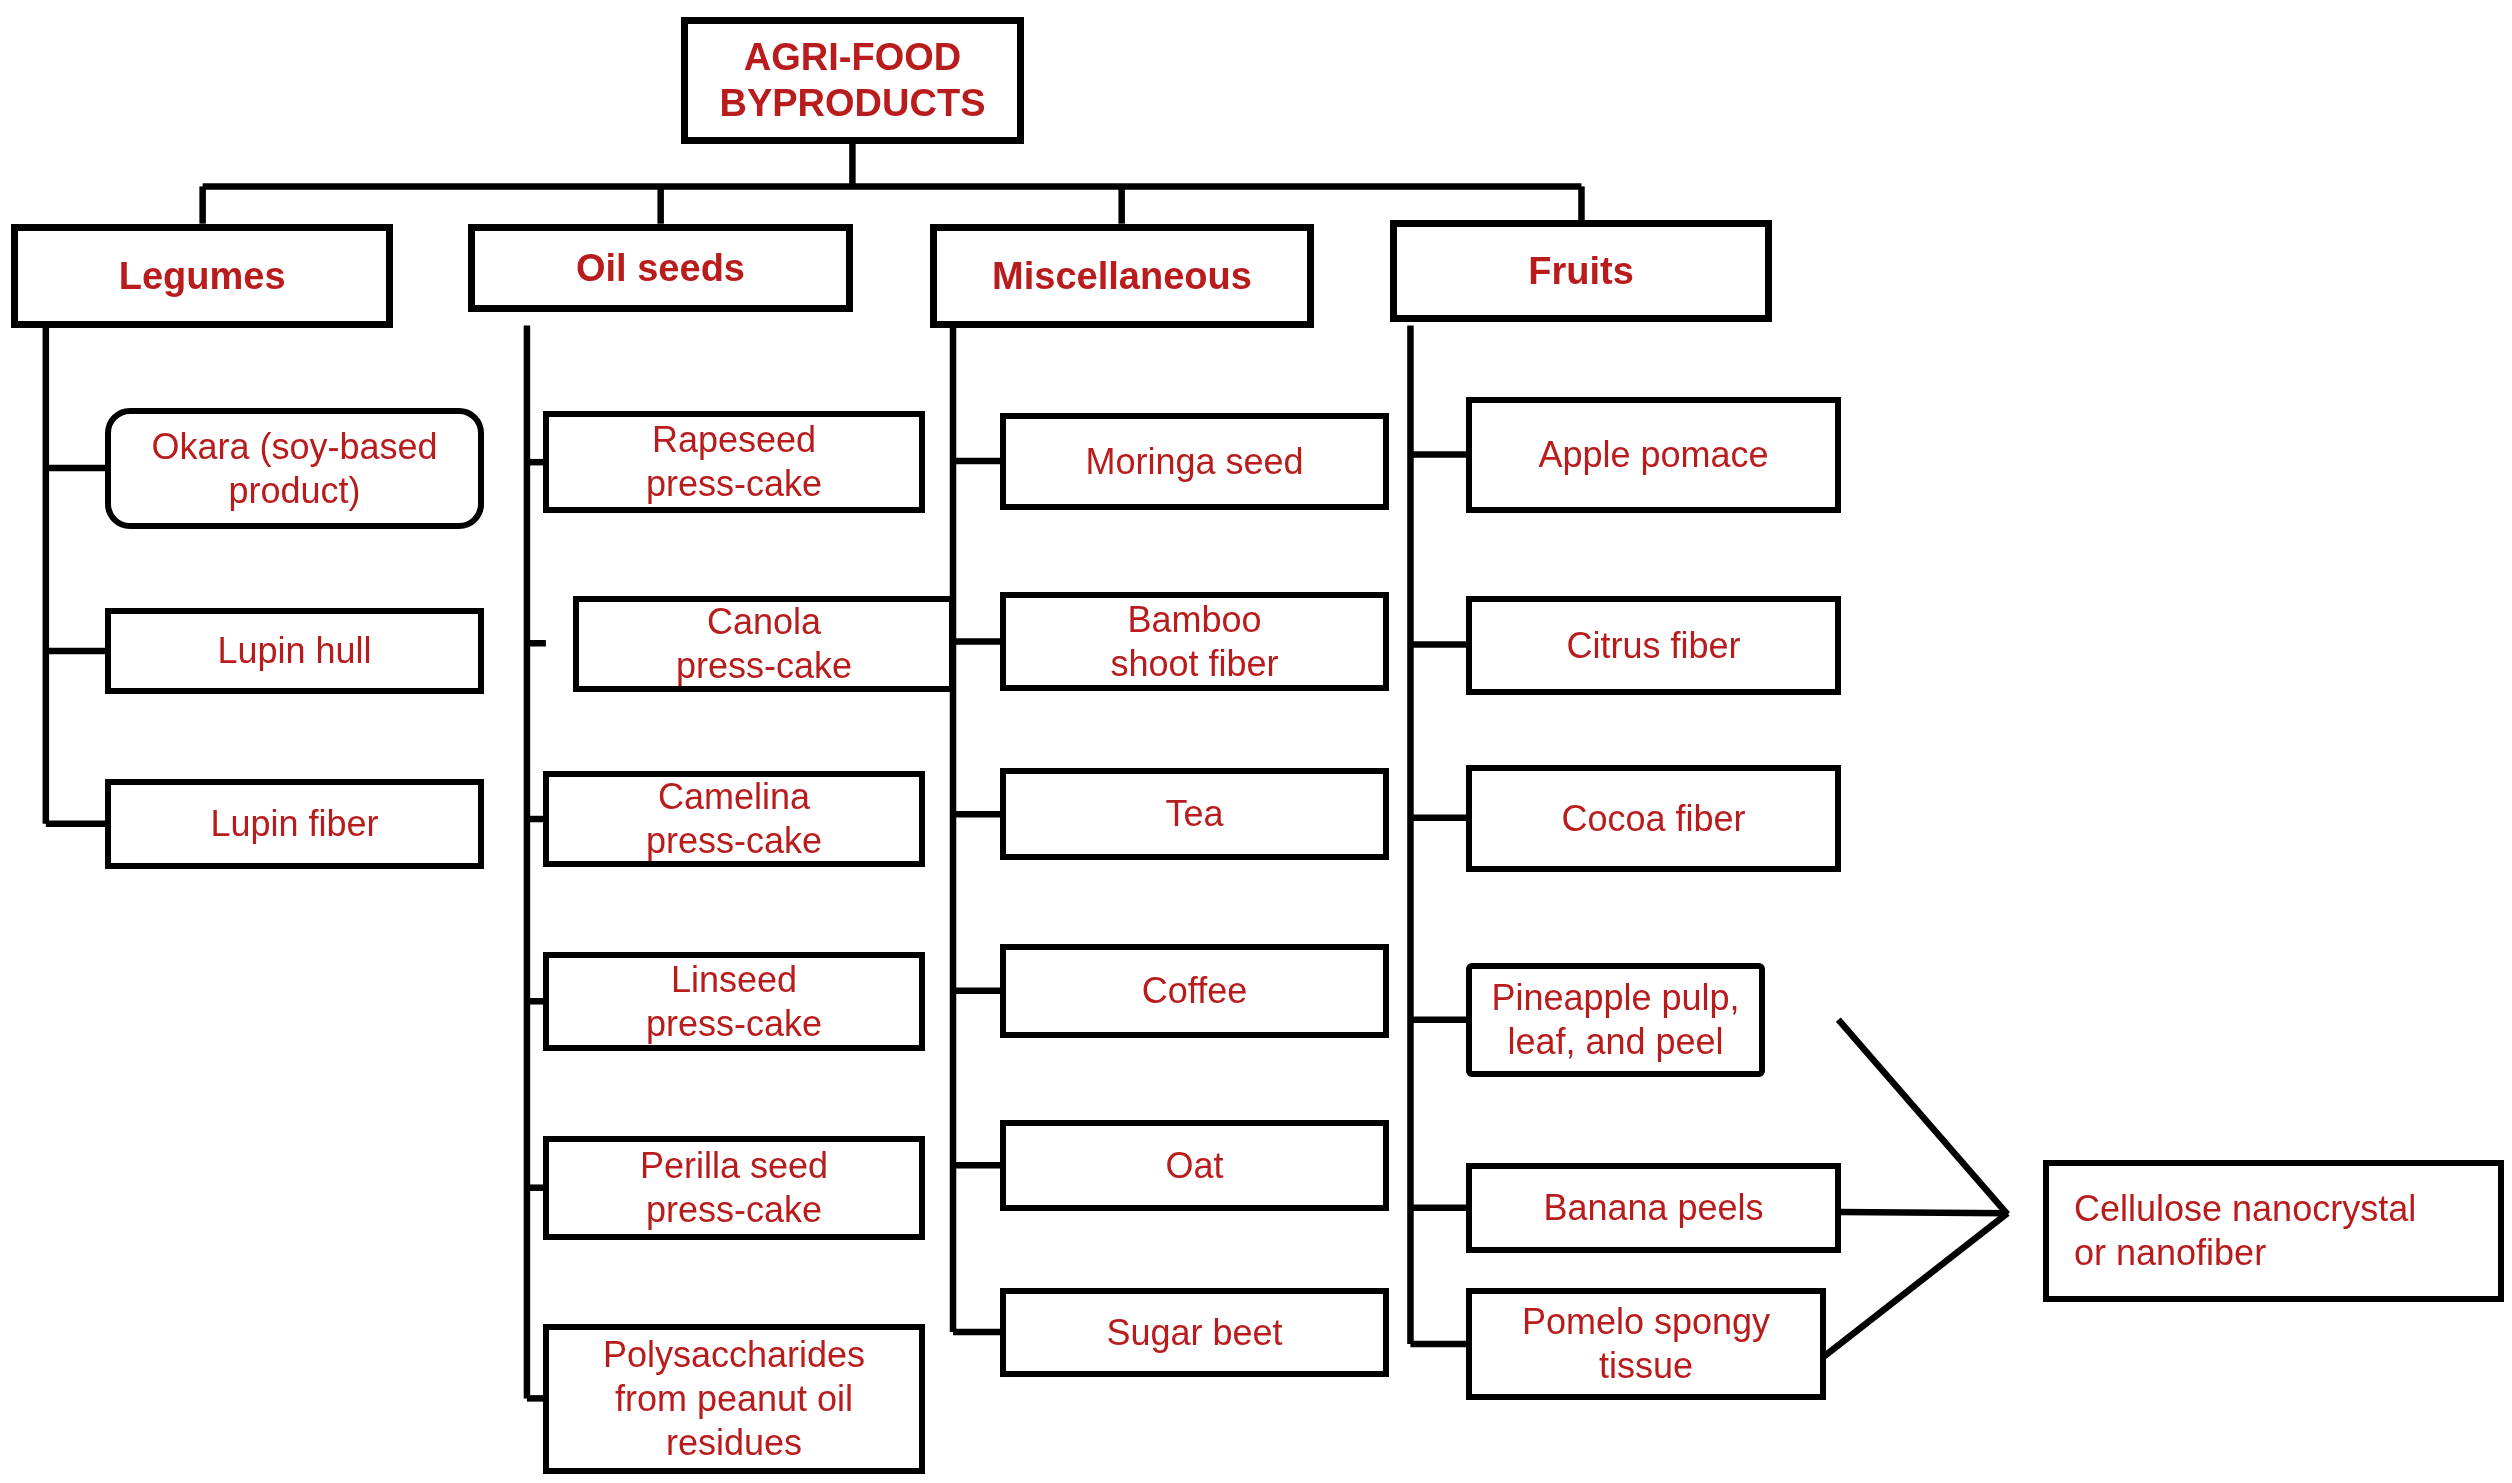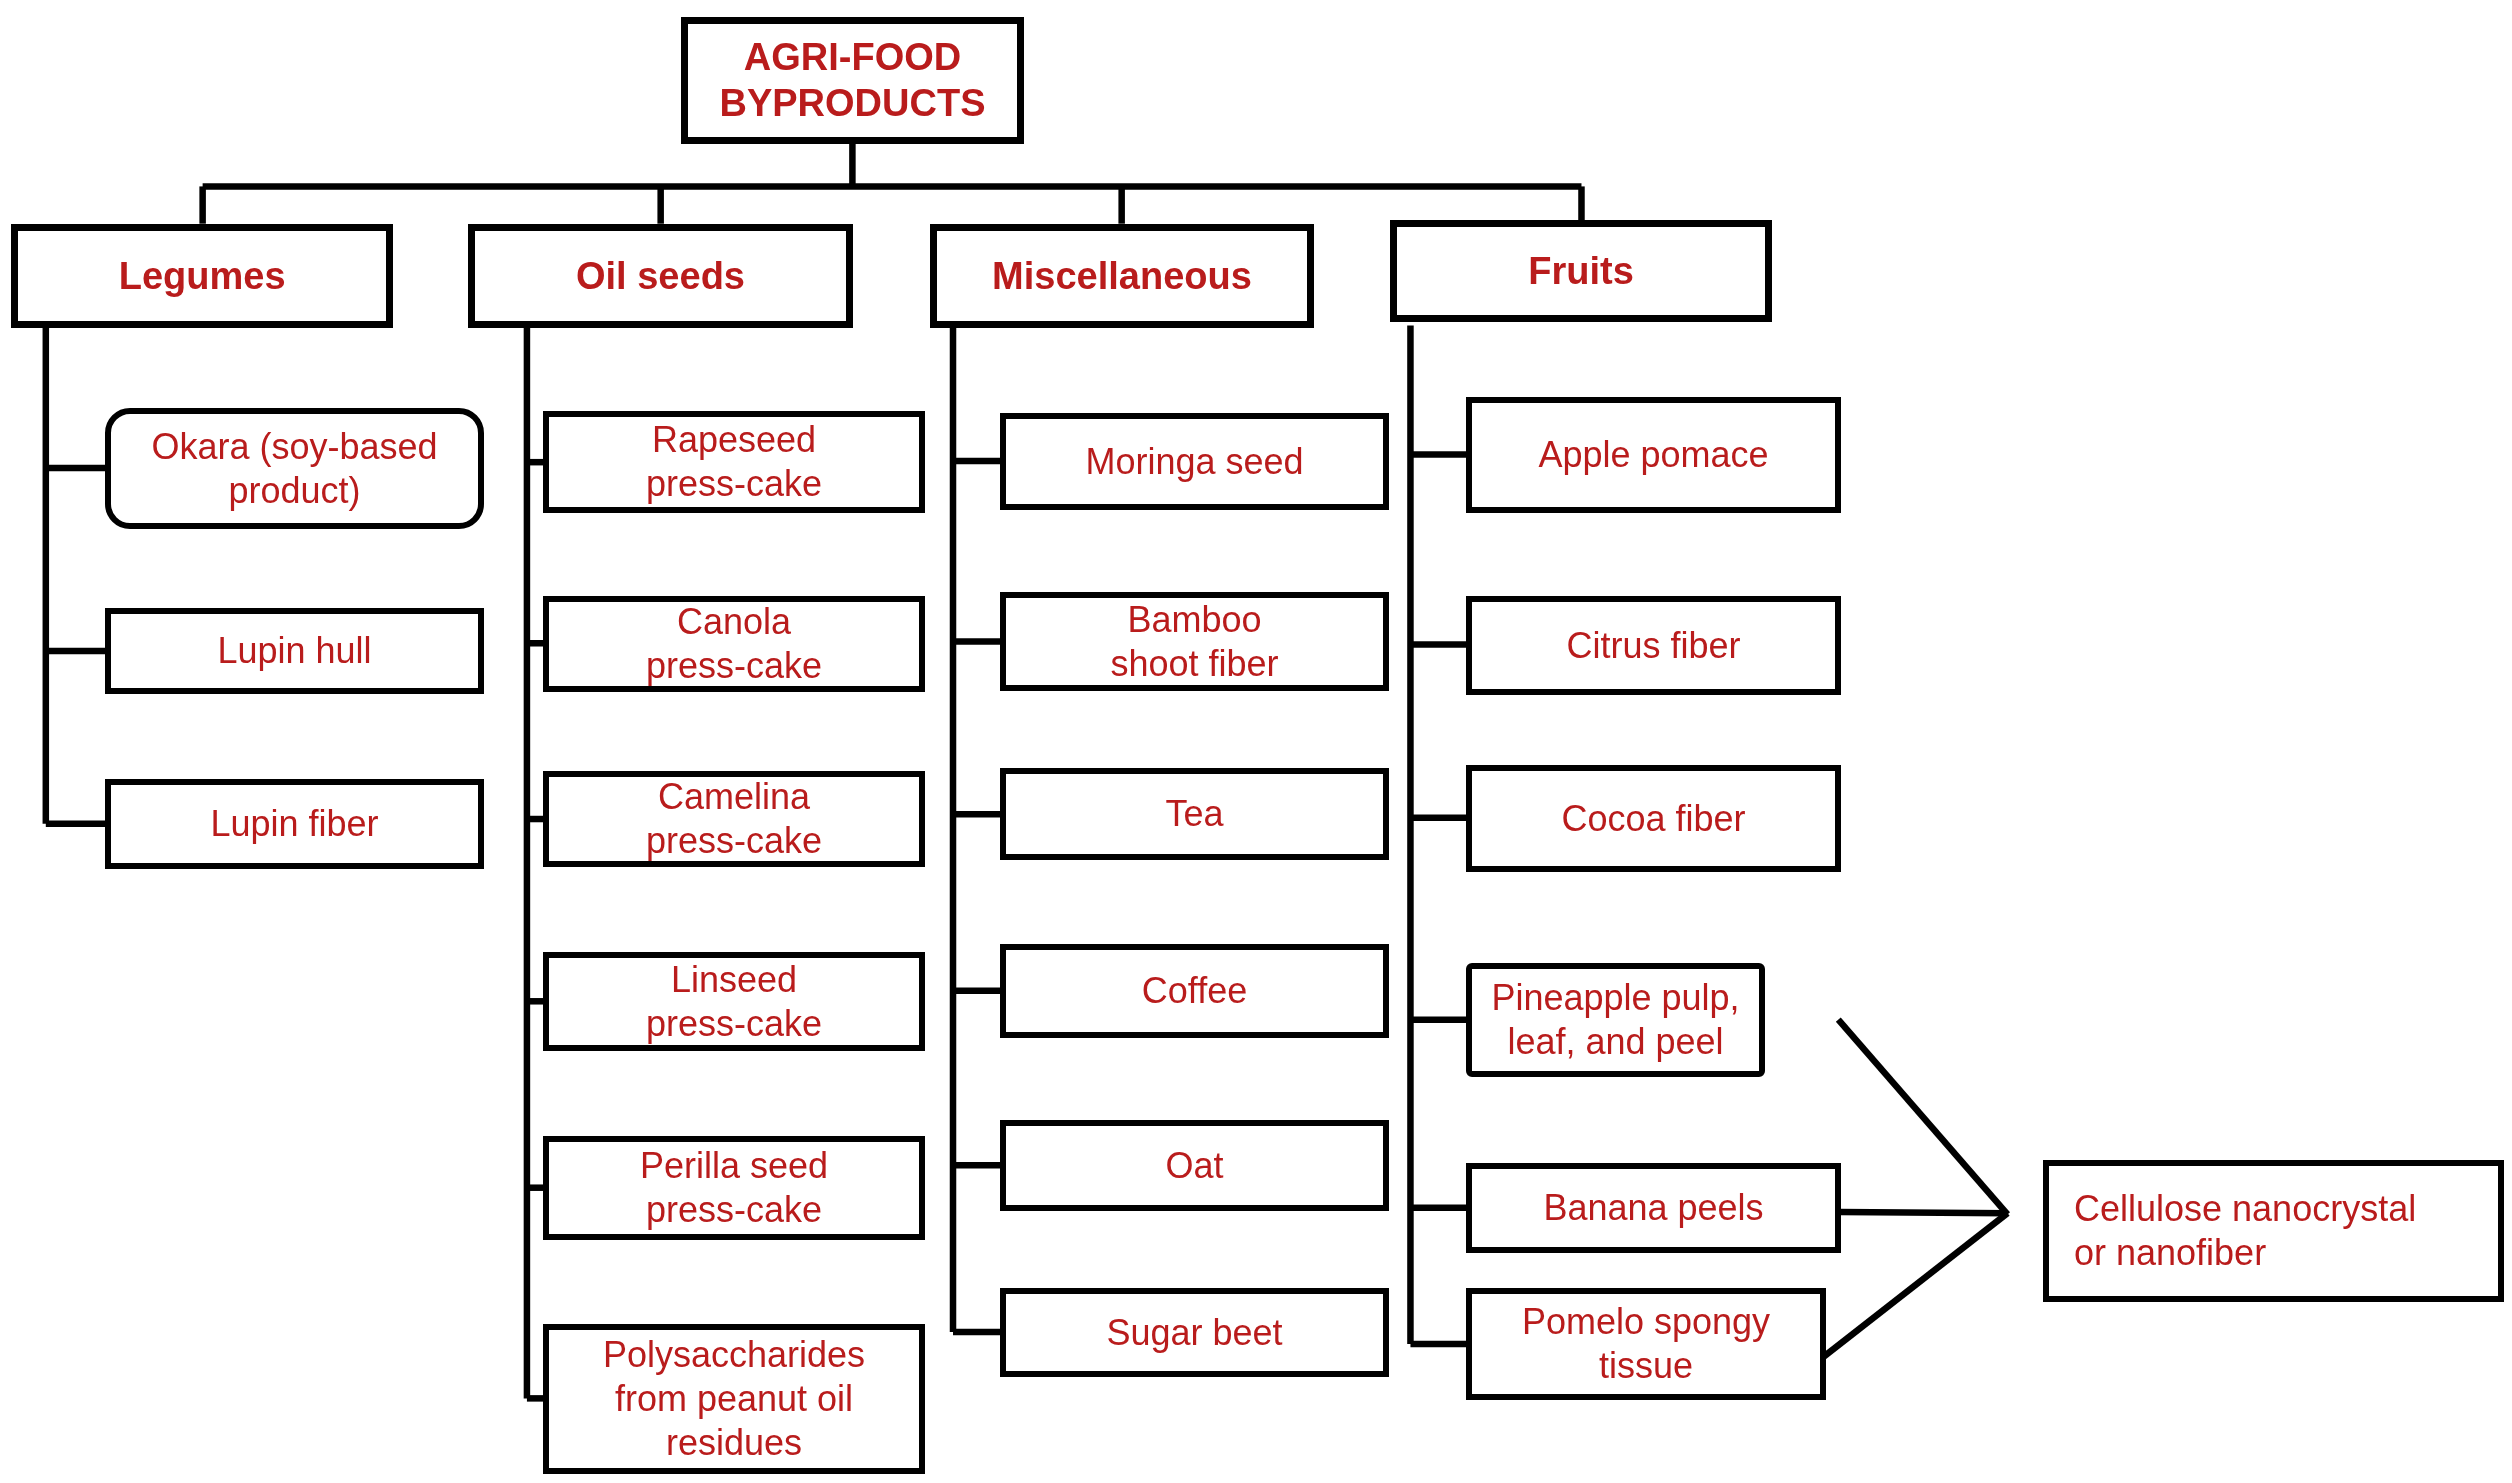--- a/index.html
+++ b/index.html
@@ -114,32 +114,32 @@
         <line x1="3108" y1="2048" x2="3392" y2="2050"></line>
         <line x1="3082" y1="2292" x2="3392" y2="2050"></line>
       </g>
     </g>
   </svg>
 
   <div class="box title" style="left:681px; top:16.6px; width:343px; height:127px;">AGRI-FOOD
 BYPRODUCTS</div>
 
   <div class="box header" style="left:11.2px; top:224px; width:382px; height:104px;">Legumes</div>
-  <div class="box header" style="left:468px; top:224px; width:385px; height:104px;">Oil seeds</div>
+  <div class="box header" style="left:468px; top:224px; width:385px; height:88px;">Oil seeds</div>
   <div class="box header" style="left:930px; top:224px; width:384px; height:104px;">Miscellaneous</div>
   <div class="box header" style="left:1390px; top:220px; width:382px; height:102px;">Fruits</div>
 
   <div class="box" style="left:105px; top:408px; width:379px; height:121px;border-radius:25px;">Okara (soy-based
 product)</div>
   <div class="box" style="left:105px; top:608px; width:379px; height:86px;">Lupin hull</div>
   <div class="box" style="left:105px; top:779px; width:379px; height:90px;">Lupin fiber</div>
 
   <div class="box" style="left:543px; top:411px; width:382px; height:102px;">Rapeseed
 press-cake</div>
-  <div class="box" style="left:543px; top:596px; width:382px; height:96px;">Canola
+  <div class="box" style="left:573px; top:596px; width:382px; height:96px;">Canola
 press-cake</div>
   <div class="box" style="left:543px; top:771px; width:382px; height:96px;">Camelina
 press-cake</div>
   <div class="box" style="left:543px; top:952px; width:382px; height:99px;text-align:center;">Linseed
 press-cake</div>
   <div class="box" style="left:543px; top:1136px; width:382px; height:104px;">Perilla seed
 press-cake</div>
   <div class="box" style="left:543px; top:1324px; width:382px; height:150px;">Polysaccharides
 from peanut oil
 residues</div>

